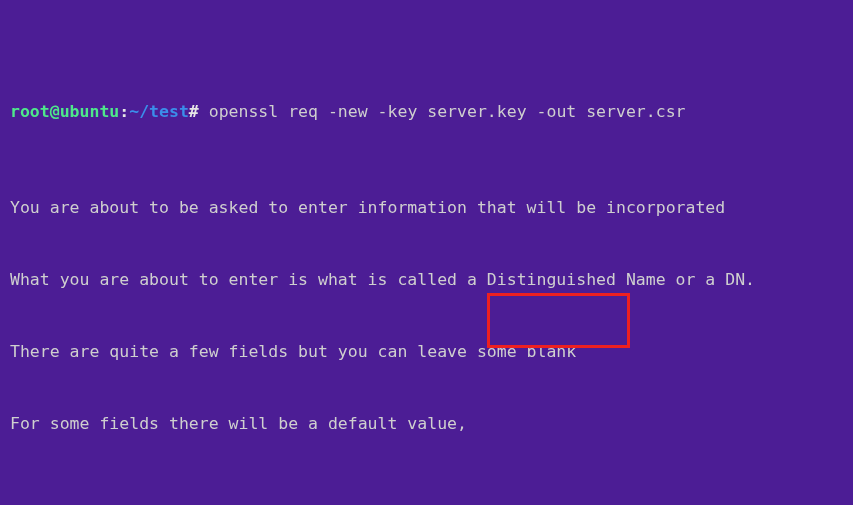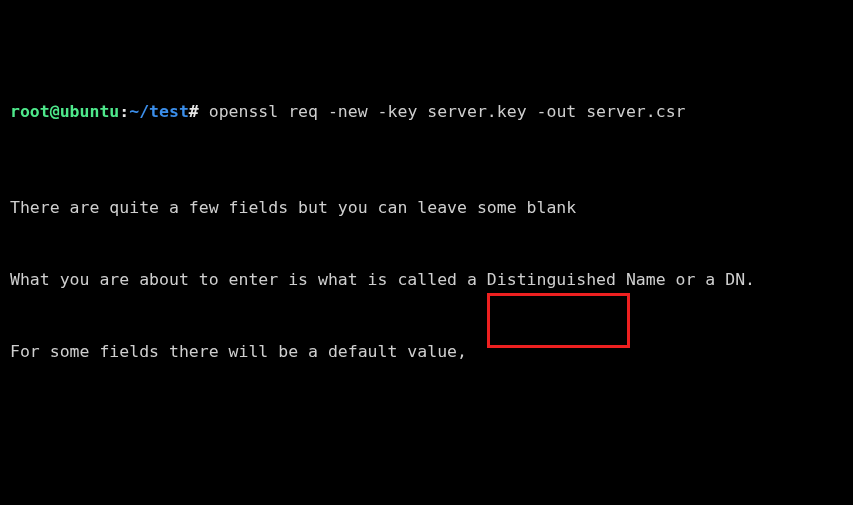--- a/index.html
+++ b/index.html
@@ -11,21 +11,21 @@
     width: 853px;
     height: 505px;
     overflow: hidden;
     font-family: "DejaVu Sans Mono", "Liberation Mono", monospace;
   }
 
   #terminal {
     position: relative;
     width: 853px;
     height: 505px;
-    background: #000000;
+    background: #4c1d95;
     padding: 0;
     box-sizing: border-box;
   }
 
   #screen {
     position: absolute;
     left: 10px;
     top: 4px;
     right: 0;
     font-size: 16.5px;
@@ -78,22 +78,23 @@
 </head>
 <body>
 
 <div id="terminal">
 
   <div id="screen">
 
     
     <div class="line"><span class="user-host">root@ubuntu</span><span class="punct">:</span><span class="path">~/test</span><span class="hash">#</span><span class="cmd"> openssl req -new -key server.key -out server.csr</span></div>
 
+    <div class="line">You are about to be asked to enter information that will be incorporated</div>
+    <div class="line">What you are about to enter is what is called a Distinguished Name or a DN.</div>
     <div class="line">There are quite a few fields but you can leave some blank</div>
-    <div class="line">What you are about to enter is what is called a Distinguished Name or a DN.</div>
     <div class="line">For some fields there will be a default value,</div>
     
     
     
     
     
     
     
     
     

